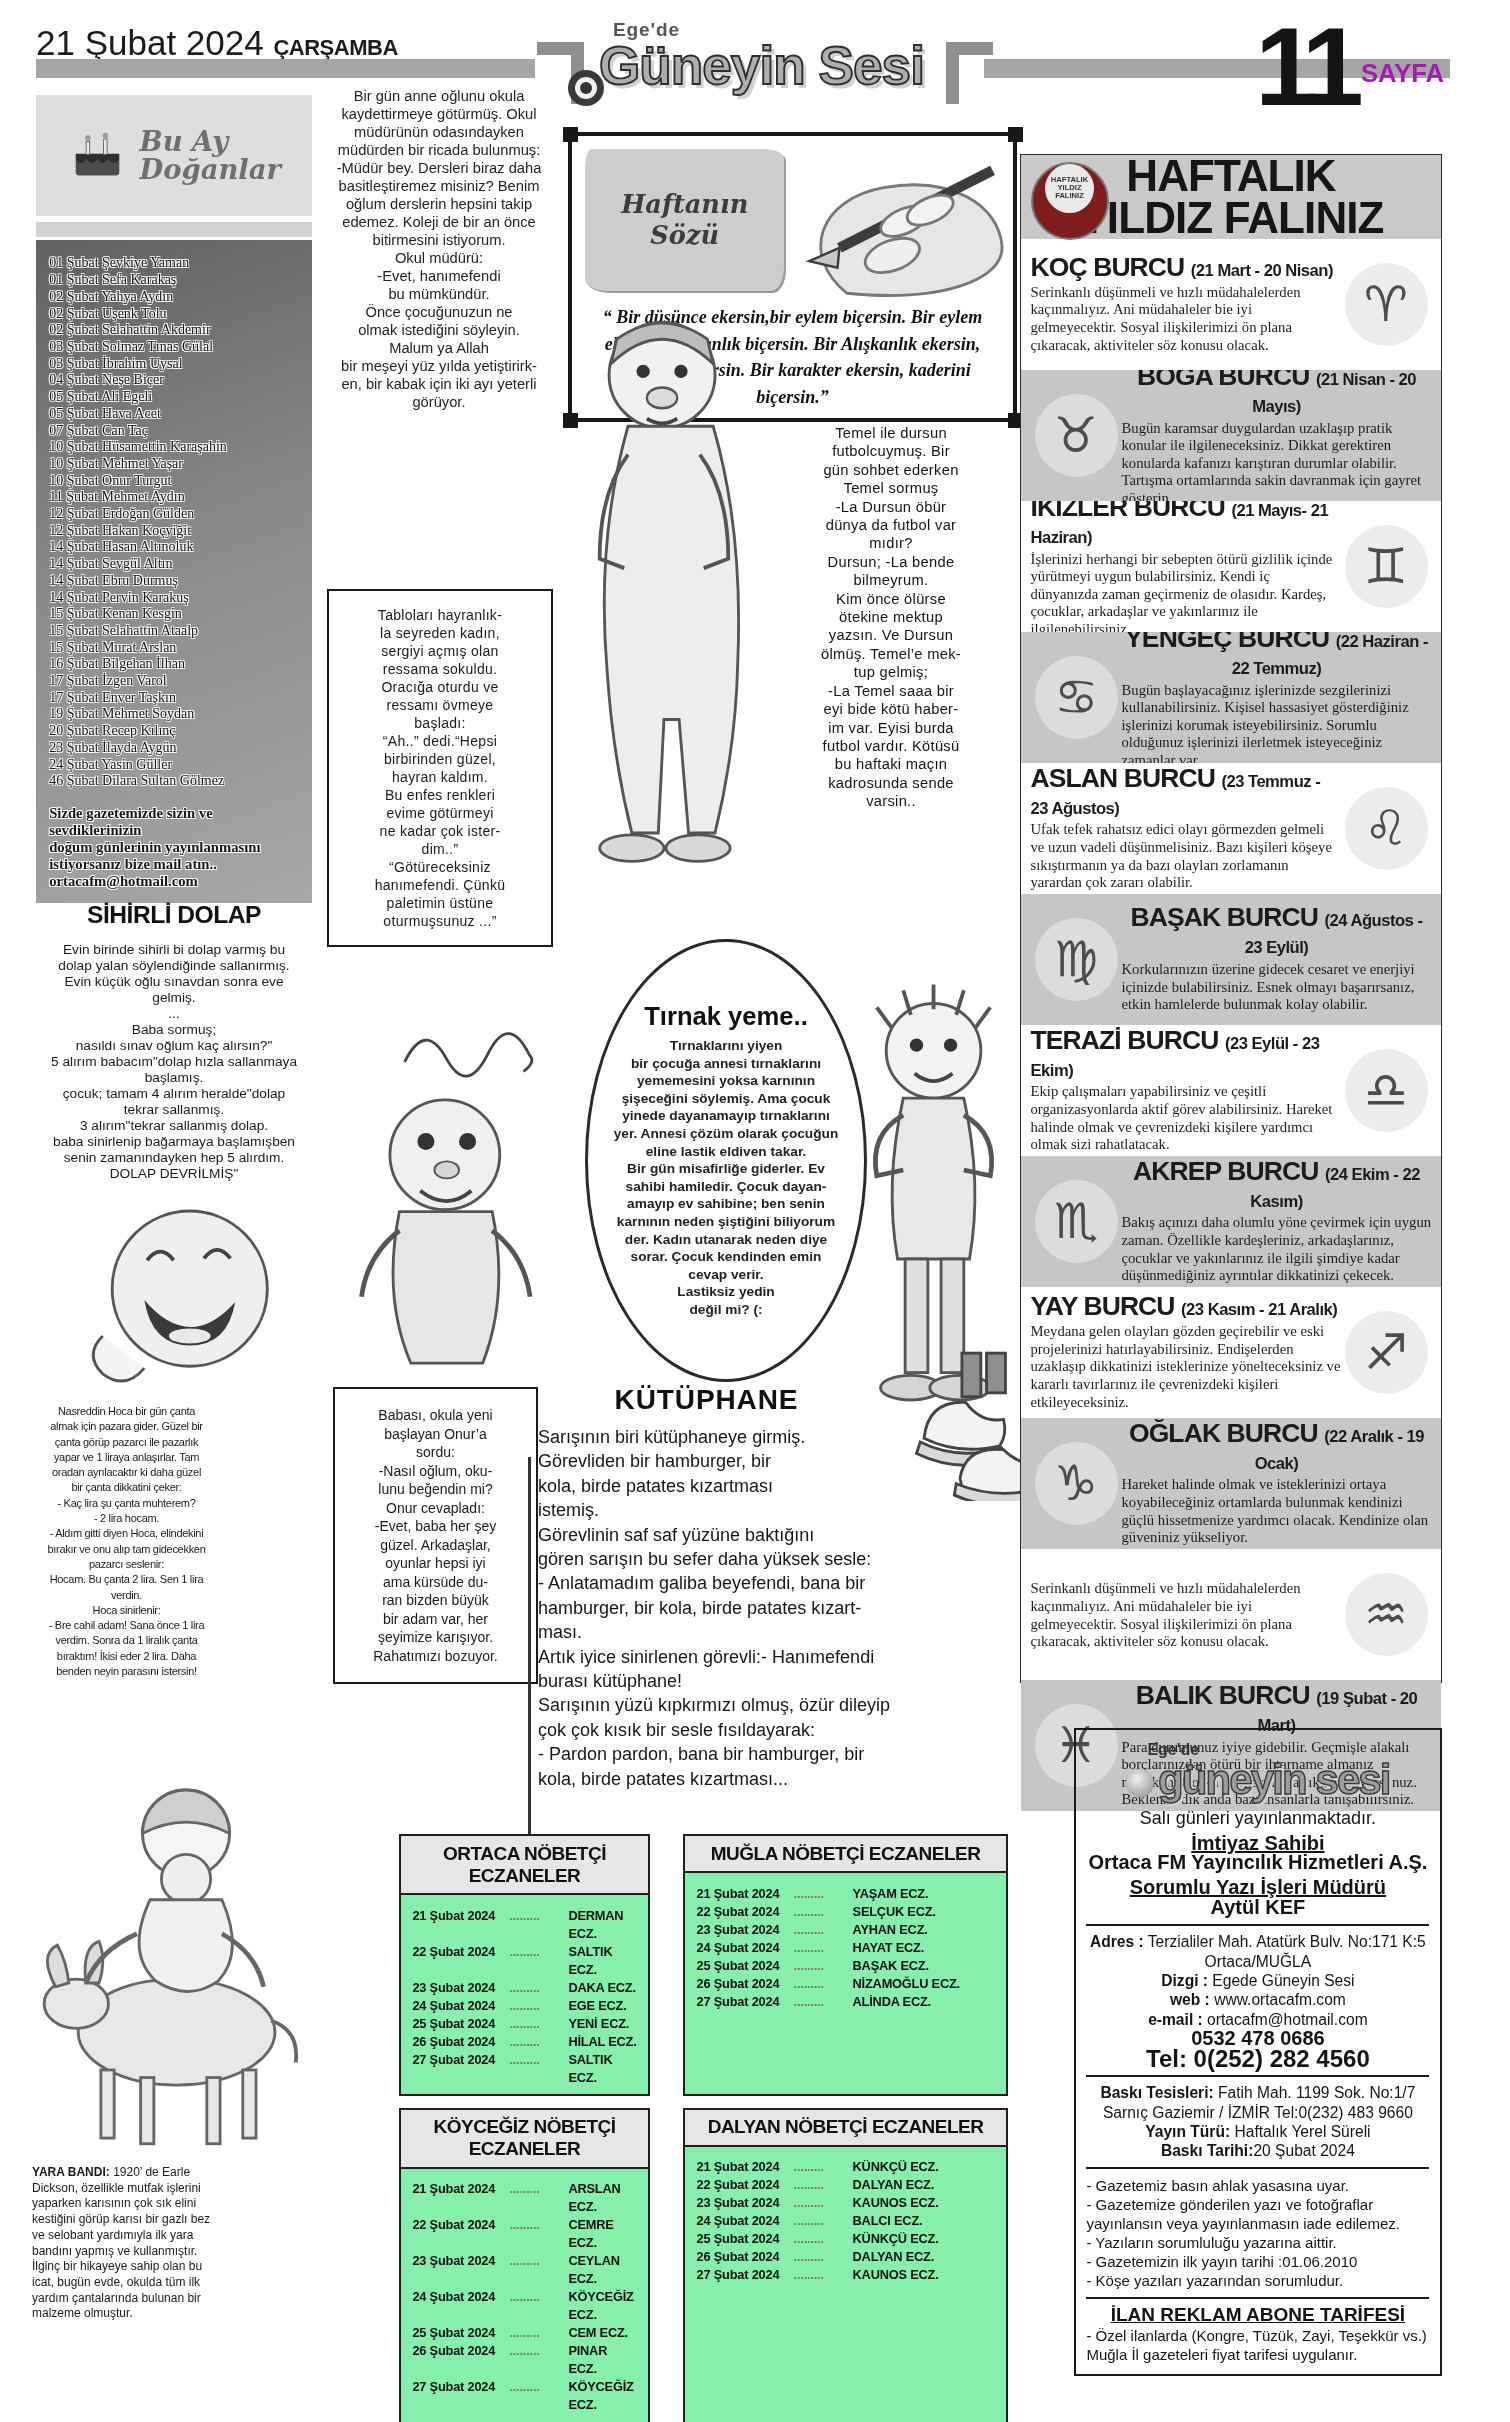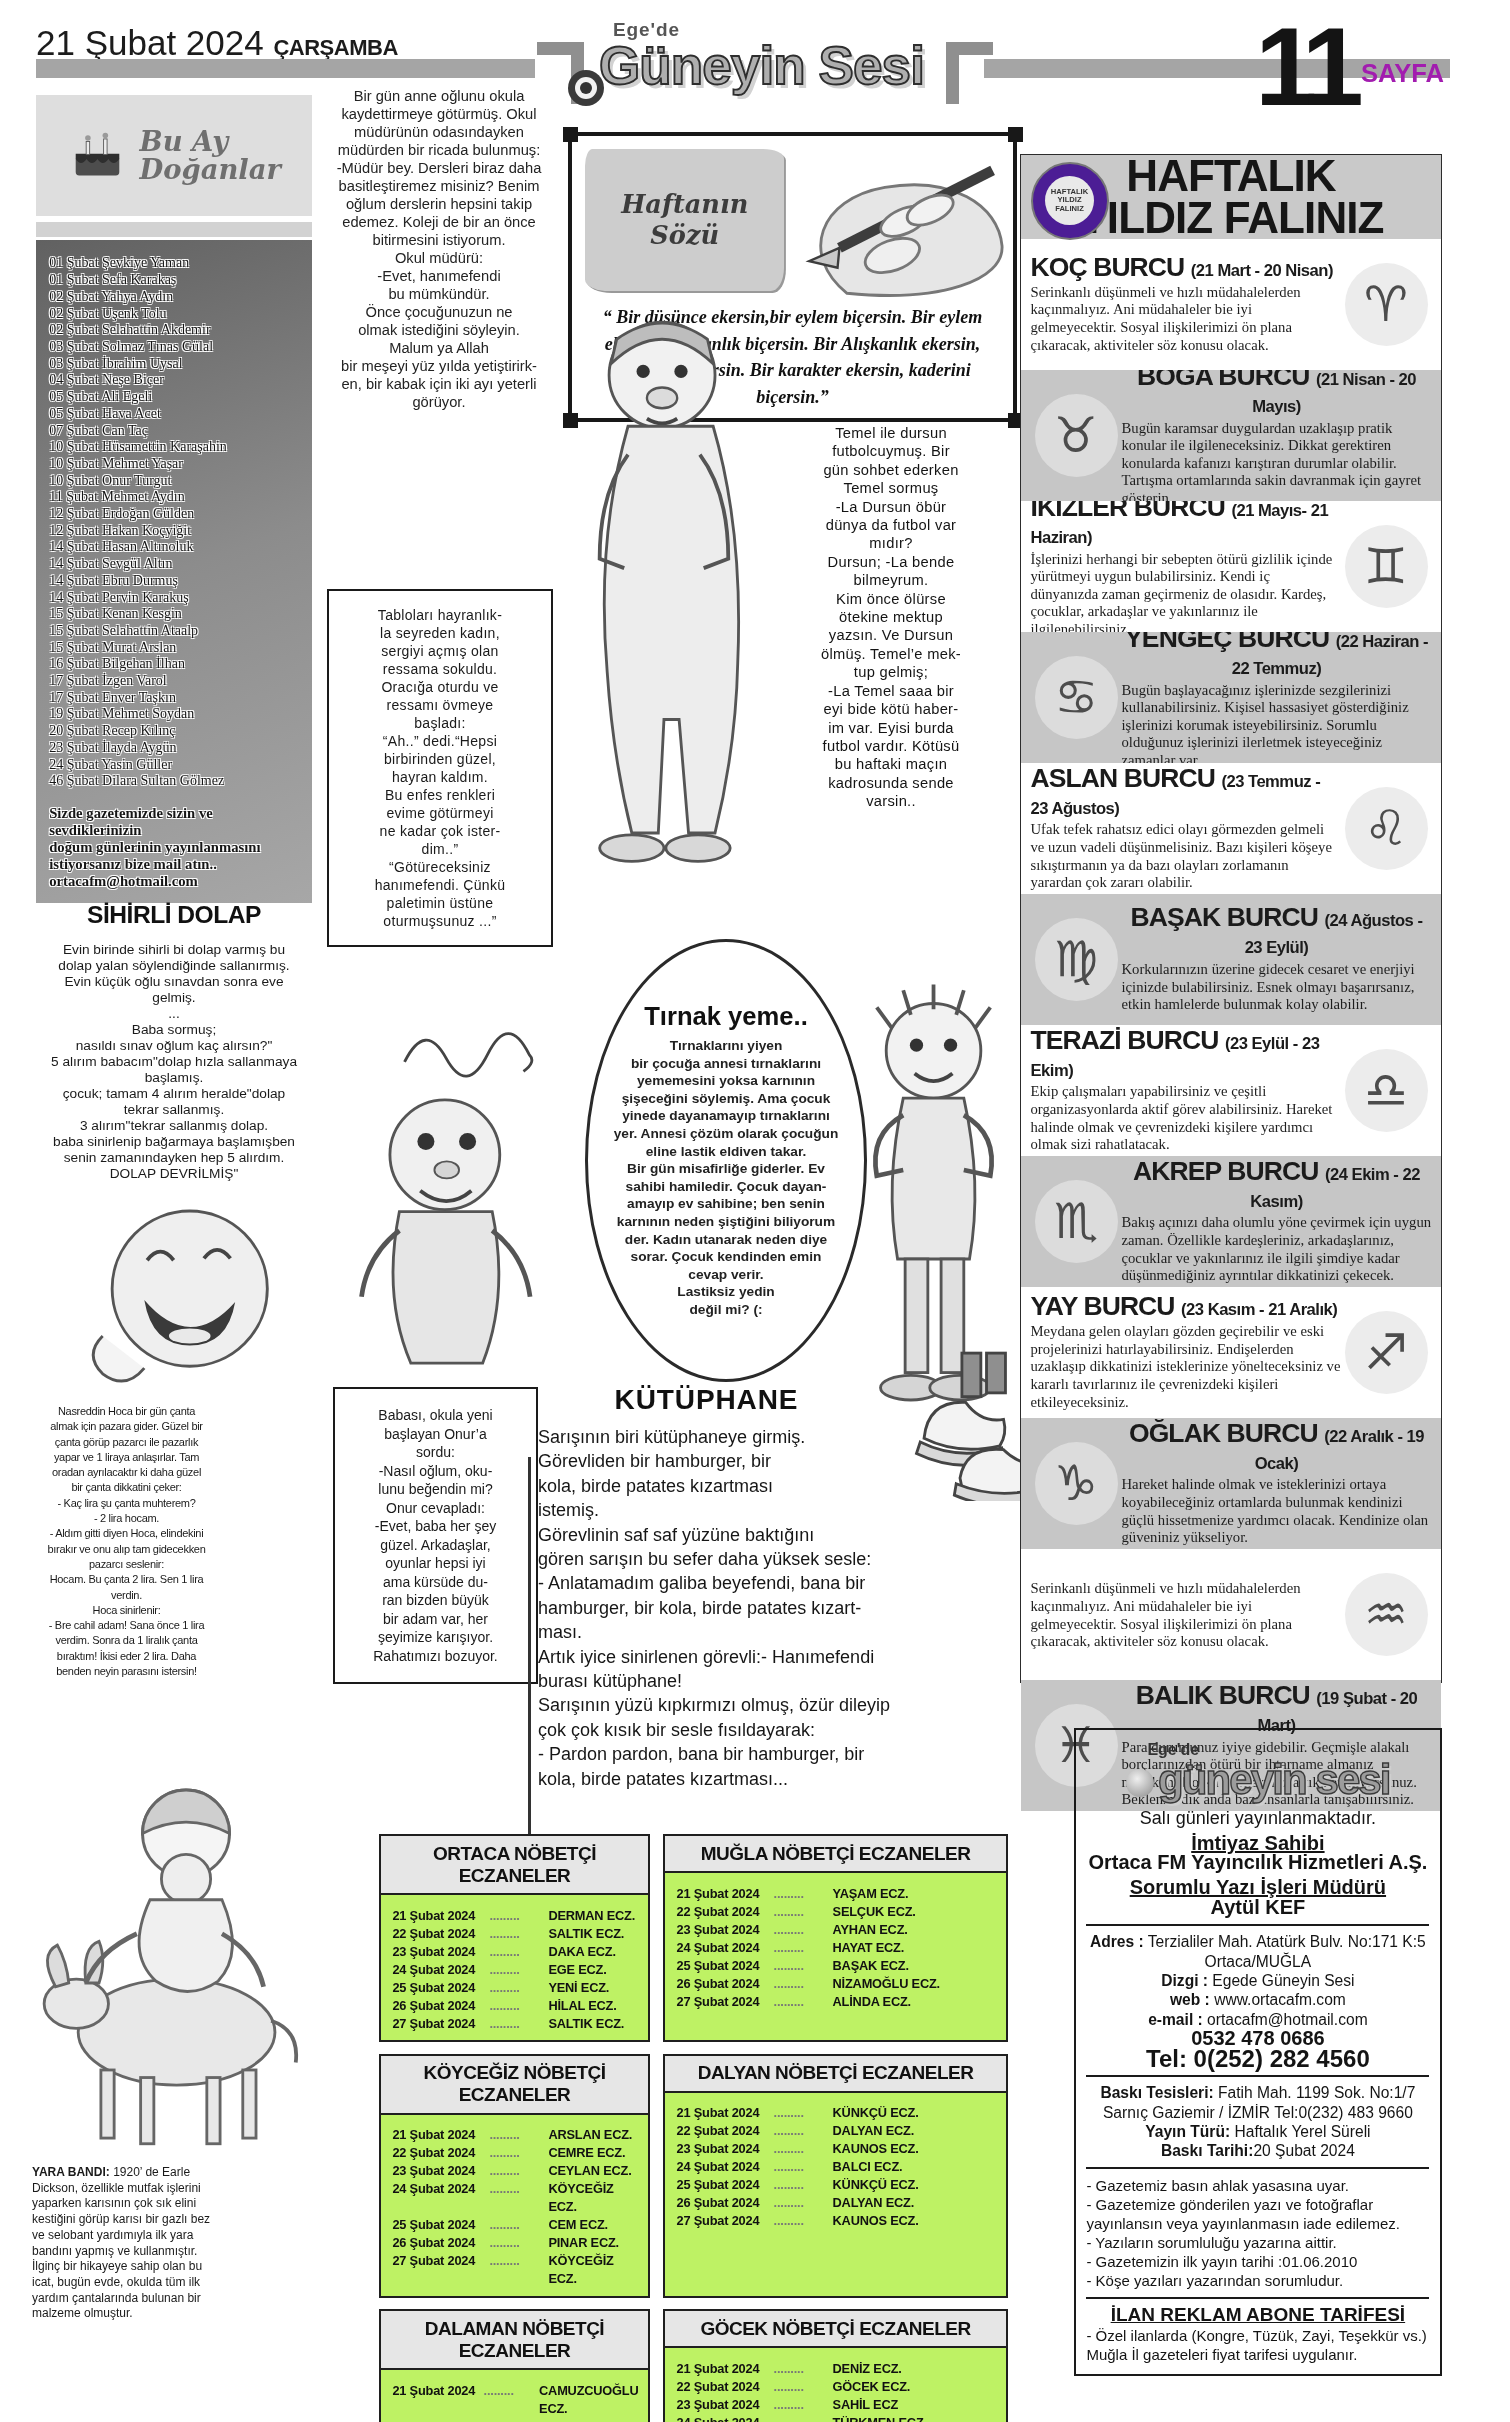--- a/index.html
+++ b/index.html
@@ -71,35 +71,35 @@
           background:#fff;display:flex;flex-direction:column;align-items:center;justify-content:center;}
   .bubble h3{margin:0 0 5.7px 0;font-size:25.6px;font-weight:900;}
   .bubble .txt{width:238px;font-size:13.7px;font-weight:bold;line-height:17.6px;text-align:center;color:#222;}
   .kut-title{left:536px;top:1384px;width:341px;text-align:center;font-size:28px;font-weight:900;letter-spacing:0.9px;}
   .kut-txt{left:538px;top:1425px;width:502px;font-size:18px;line-height:24.4px;color:#161616;}
   .kut-rule{left:528px;top:1457px;width:2.8px;height:377px;background:#333;}
 
   
   .ph-grid{left:379px;top:1834px;width:629px;display:grid;grid-template-columns:271px 1fr;
            grid-auto-rows:minmax(180px,auto);gap:11.4px 13.2px;}
-  .ph-box{border:2.8px solid #1f1f1f;background:#bef264;}
+  .ph-box{border:2.8px solid #1f1f1f;background:#86efac;margin-left:20px;}
   .ph-title{background:#e6e6e6;border-bottom:2.8px solid #1f1f1f;padding:6.6px 1.9px;
             text-align:center;font-size:19px;font-weight:900;letter-spacing:-0.5px;}
   .ph-rows{padding:11.4px 9.5px 7.6px 11.4px;}
   .ph-row{display:flex;align-items:baseline;font-size:12.8px;font-weight:bold;line-height:18px;letter-spacing:-0.2px;}
   .ph-date{width:97px;}
   .ph-dots{width:59px;color:#777;overflow:hidden;}
   .ph-name{flex:1;}
 
   
   .horo{left:1020px;top:154px;width:420px;height:1527px;border:1.9px solid #2c2c2c;
         display:flex;flex-direction:column;background:#fff;}
   .horo-head{height:87px;background:#c9c9c9;position:relative;display:flex;align-items:center;justify-content:center;}
   .wheel{position:absolute;left:9.5px;top:6.6px;width:74px;height:74px;border-radius:50%;
-         background:#4c1d95;border:2.8px solid #777;display:flex;align-items:center;justify-content:center;}
+         background:#7f1d1d;border:2.8px solid #777;display:flex;align-items:flex-start;justify-content:center;}
   .wheel-in{width:49px;height:49px;border-radius:50%;background:#e9e9e9;display:flex;align-items:center;
             justify-content:center;text-align:center;font-size:7.6px;font-weight:900;color:#333;line-height:1.1;}
   .horo-title{font-size:44px;font-weight:900;letter-spacing:-0.9px;line-height:.95;color:#161616;text-align:center;}
   .horo-body{flex:1;display:flex;flex-direction:column;}
   .sign{flex:1;display:flex;align-items:center;padding:3.8px 9.5px;overflow:hidden;}
   .sign.gray{background:#c6c6c6;}
   .sign-main{flex:1;min-width:0;}
   .sign-title{font-size:26.5px;font-weight:900;letter-spacing:-0.9px;line-height:1.02;color:#1b1b1b;}
   .sign-title .dts{font-size:16.6px;letter-spacing:-0.5px;}
   .sign-text{margin:2.8px 0 0 0;font-family:"Liberation Serif",serif;font-size:14.7px;line-height:17.6px;color:#1d1d1d;}

